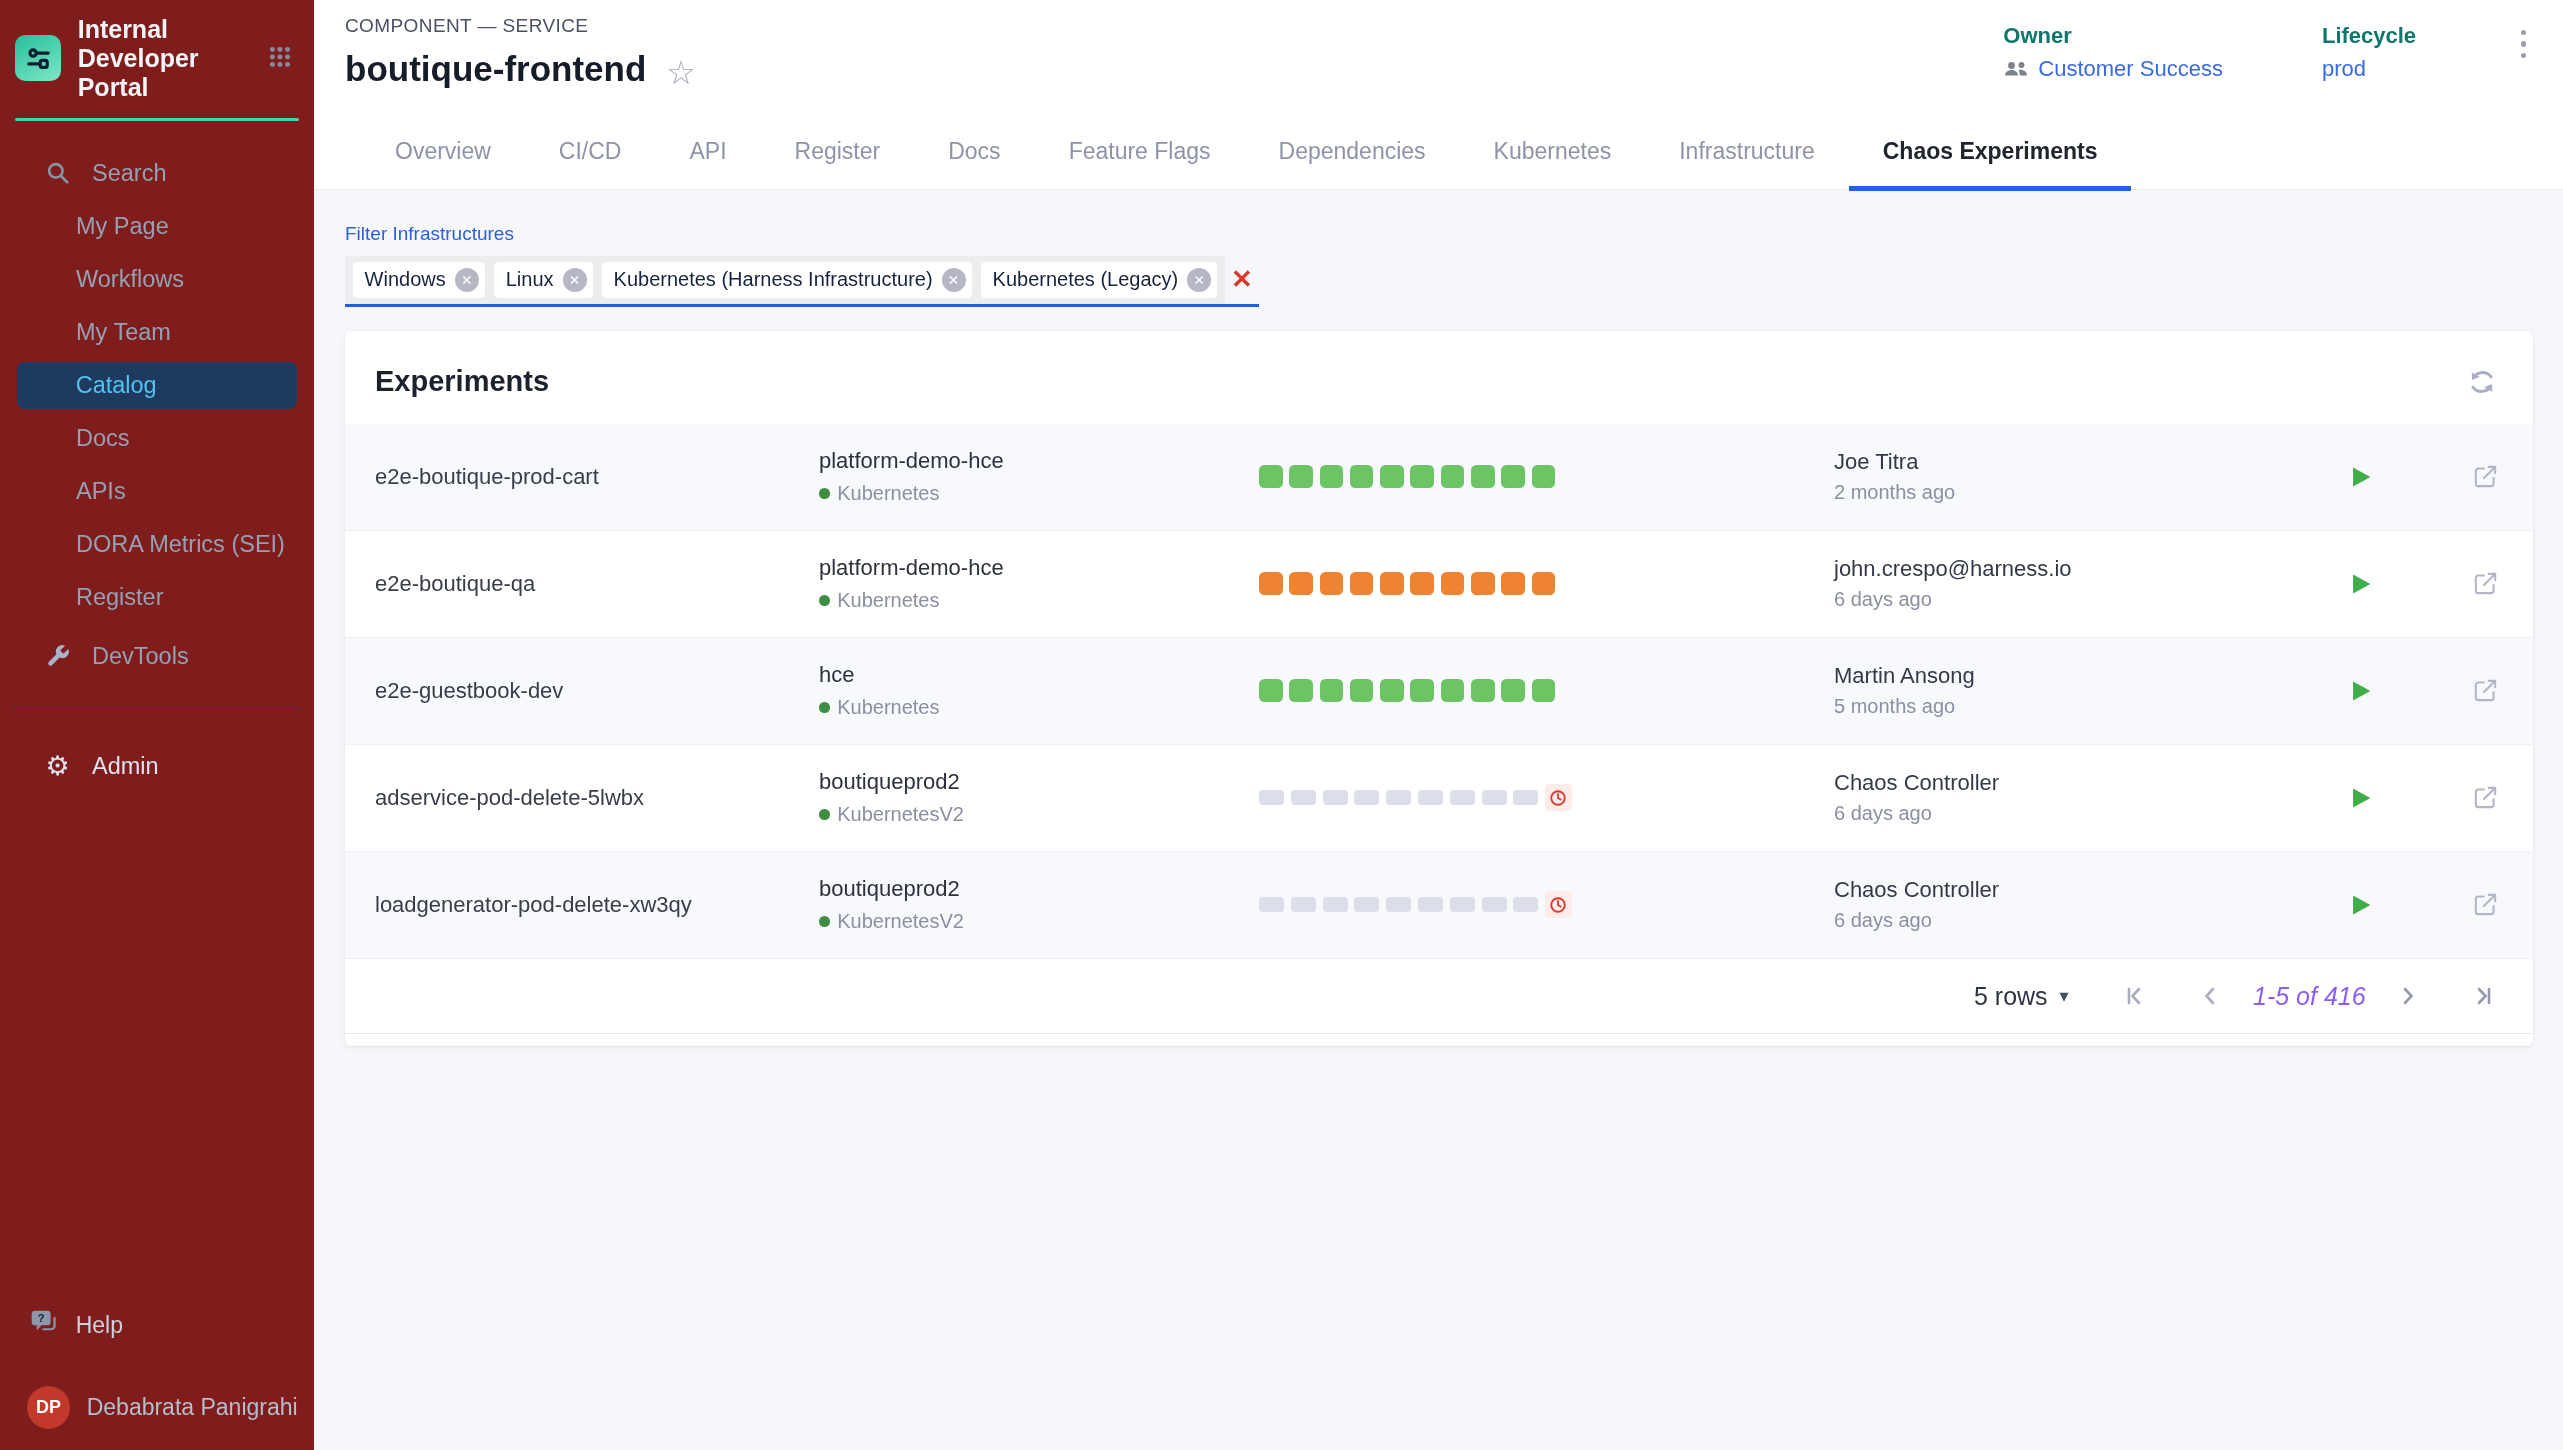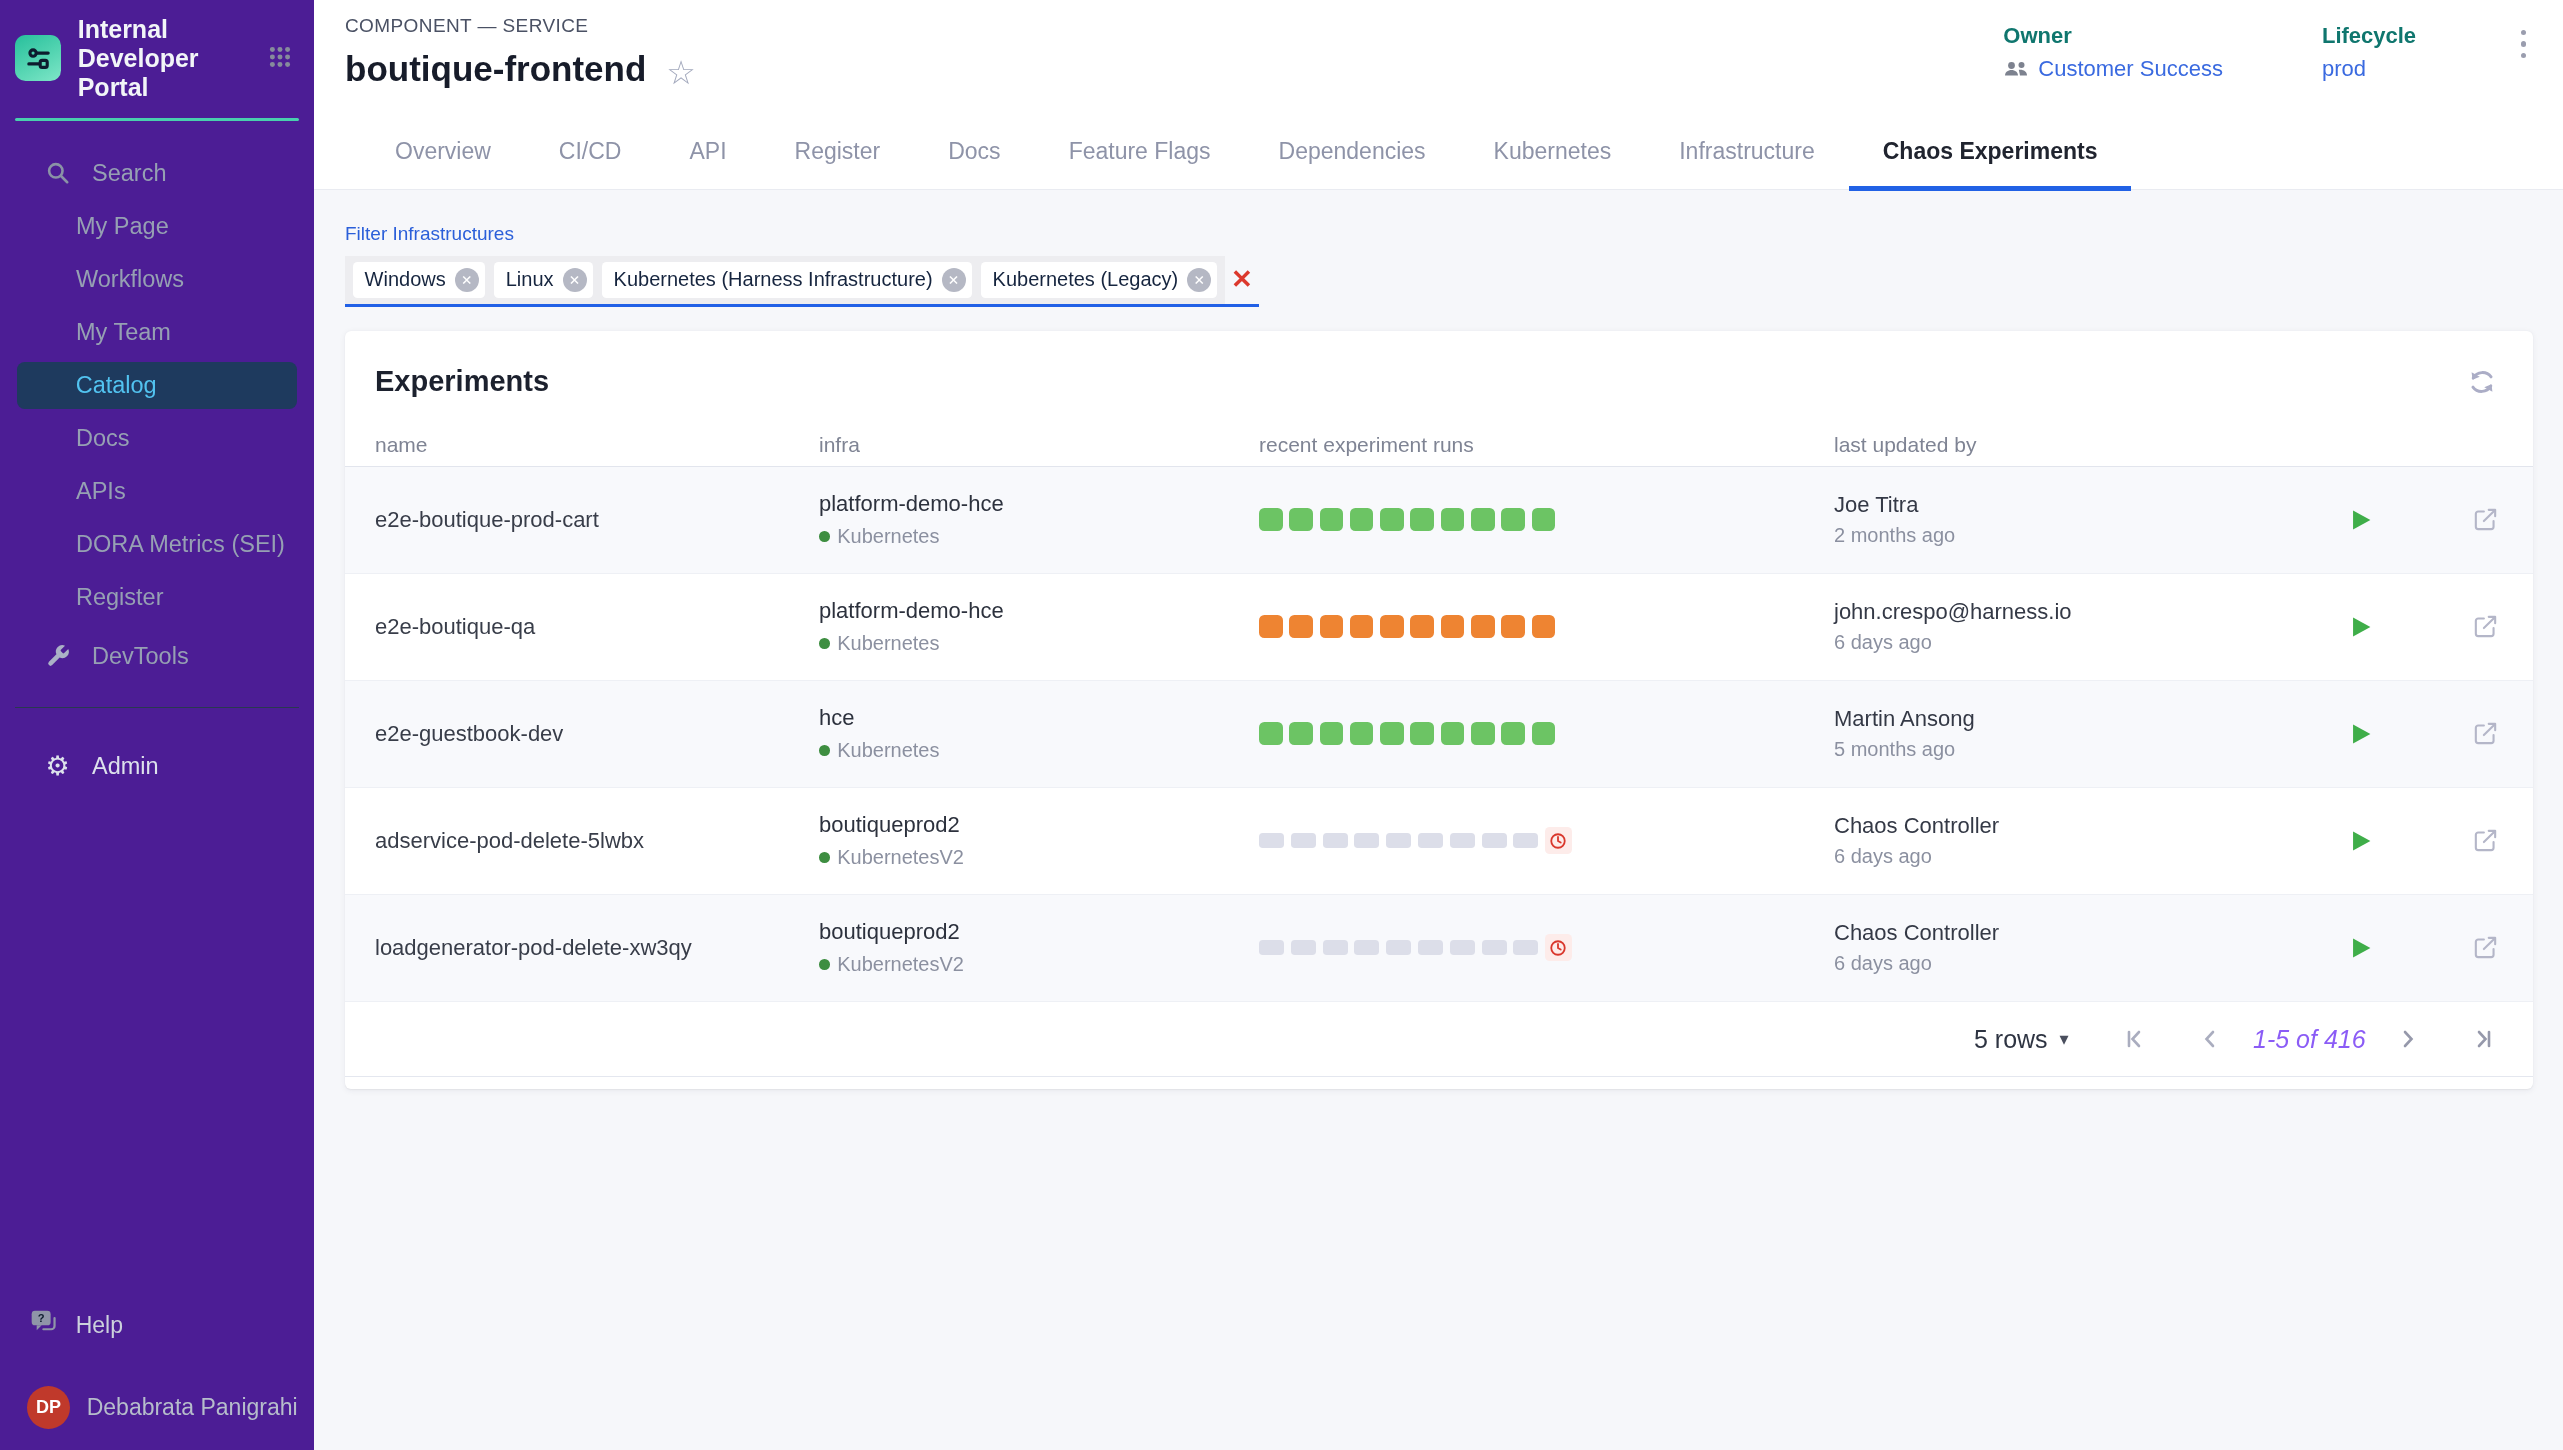--- a/index.html
+++ b/index.html
@@ -1,20 +1,20 @@
 <!DOCTYPE html>
 <html style="font-size:12px"><head>
 <meta charset="utf-8">
 <style>
   * { margin:0; padding:0; box-sizing:border-box; }
   html,body { width:2563px; height:1450px; overflow:hidden; }
   body { display:flex; font-family:"Liberation Sans", sans-serif; background:#f6f7fa; color:#1c212e; }
 
   
-  .sidebar { width:314px; min-width:314px; height:100%; background:#4c1d95; display:flex; flex-direction:column; }
+  .sidebar { width:314px; min-width:314px; height:100%; background:#7f1d1d; display:flex; flex-direction:column; }
   .brand { display:flex; align-items:center; padding:15px 16.7px 13.7px 15px; }
   .brand-logo { width:46px; height:46px; border-radius:10.6px; background:linear-gradient(150deg,#27bf9c 0%,#55d5b2 55%,#7fe6c8 100%); display:flex; align-items:center; justify-content:center; flex:0 0 auto; }
   .brand-title { color:#f2f5f8; font-size:25px; font-weight:700; line-height:1.15; margin-left:16.7px; width:152px; }
   .apps-grid { margin-left:auto; cursor:pointer; padding:4.6px; }
   .brand-divider { height:3px; background:#49cfae; margin:3px 15px 0 15px; border-radius:1.5px; }
 
   .nav { margin-top:26px; display:flex; flex-direction:column; }
   .nav-item { display:flex; align-items:center; height:53px; padding-left:76px; font-size:23.5px; color:#96a0b3; cursor:pointer; position:relative; }
   .nav-item.with-icon { padding-left:43px; }
   .nav-item.with-icon .nav-label { margin-left:20px; }
@@ -275,27 +275,20 @@
         <div class="refresh-btn icon-btn">
           <svg width="32" height="32" viewBox="0 0 24 24" fill="none" stroke="#abadc6" stroke-width="2.2" stroke-linecap="round">
             <path d="M18.8 8.2 A8 8 0 0 0 5.4 9.0"></path>
             <polygon points="4.2,4.6 4.9,10.4 10.3,8.0" fill="#abadc6" stroke="none"></polygon>
             <path d="M5.2 15.8 A8 8 0 0 0 18.6 15.0"></path>
             <polygon points="19.8,19.4 19.1,13.6 13.7,16.0" fill="#abadc6" stroke="none"></polygon>
           </svg>
         </div>
       </div>
 
-      <div class="thead">
-        <div>name</div>
-        <div>infra</div>
-        <div>recent experiment runs</div>
-        <div>last updated by</div>
-        <div></div>
-      </div>
 
       <div class="tbody" id="rows">
           <div class="trow">
             <div class="cell-name">e2e-boutique-prod-cart</div>
             <div>
               <div class="infra-name">platform-demo-hce</div>
               <div class="infra-sub">
                 <span class="infra-dot"></span>
                 <span class="infra-type">Kubernetes</span>
               </div>

